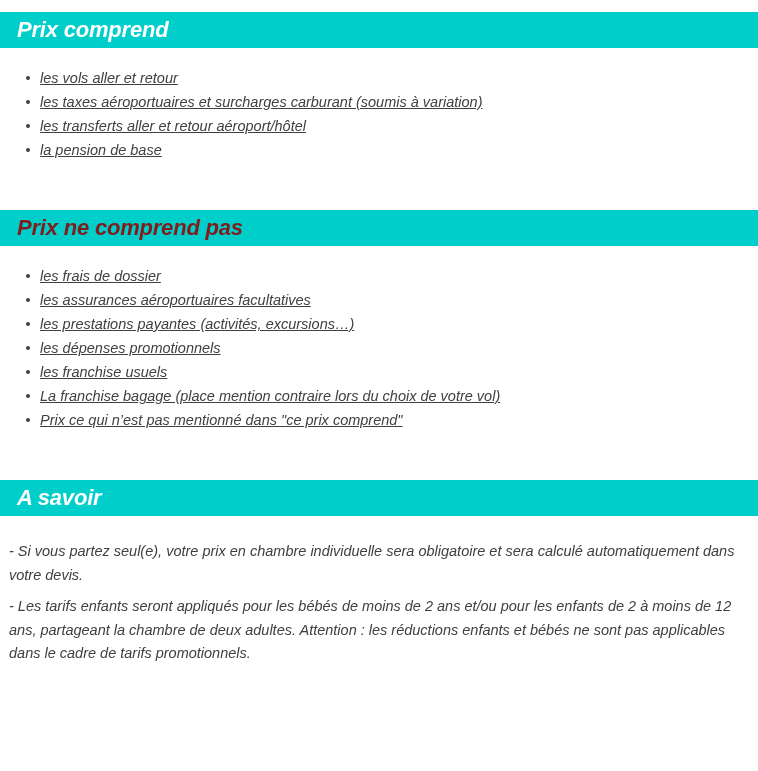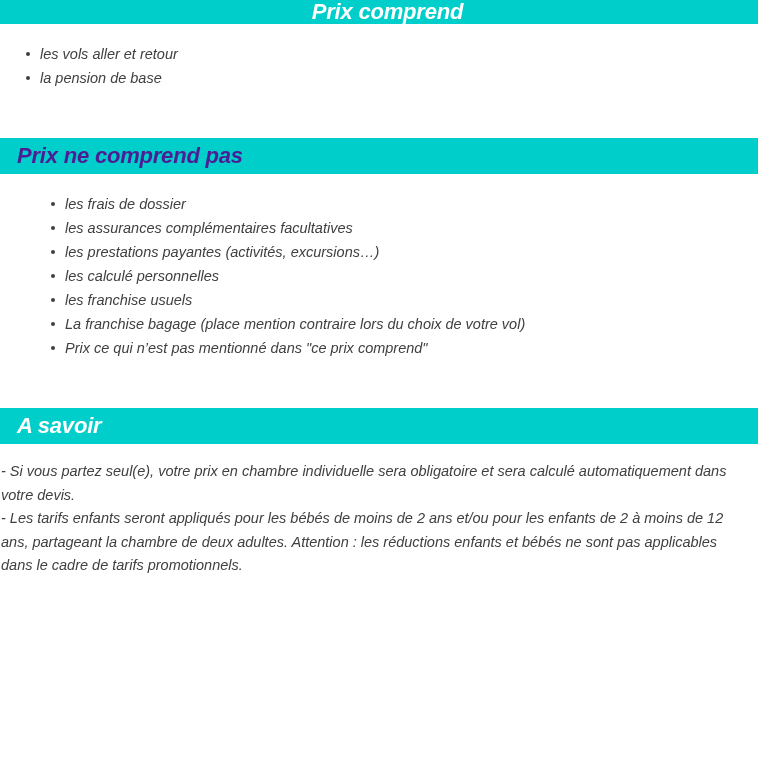--- a/index.html
+++ b/index.html
@@ -37,97 +37,100 @@
     font-family: "Liberation Sans", sans-serif;
     font-style: italic;
     font-weight: bold;
     font-size: 22px;
     line-height: 22px;
     color: #ffffff;
     letter-spacing: -0.2px;
     white-space: nowrap;
   }
 
-  #bar-prix-comprend { height: 24px; margin-top: 0; justify-content: center; }
+  #bar-prix-comprend { height: 36px; margin-top: 12px; }
   #bar-prix-ne-comprend-pas { height: 36px; }
   #bar-a-savoir { height: 36px; }
 
   
   .bullet-list {
     list-style: none;
     margin: 0;
     padding: 0;
   }
   .bullet-item {
     position: relative;
     font-style: italic;
     font-size: 14.5px;
     line-height: 24px;
     color: #404040;
     padding-left: 40px;
     white-space: nowrap;
+    text-decoration: underline;
   }
   .bullet-item::before {
     content: "";
     position: absolute;
     left: 26px;
     top: 10px;
     width: 4px;
     height: 4px;
     border-radius: 50%;
     background: #404040;
   }
 
   .list-block-1 { padding-top: 18px; }
-  .list-block-2 { padding-top: 18px; margin-left: 25px; }
+  .list-block-2 { padding-top: 18px; }
 
   
   .gap-1 { height: 48px; }
   .gap-2 { height: 48px; }
 
   
   .savoir-body {
     padding: 16px 10px 0 1px;
     box-sizing: border-box;
     width: 758px;
   }
   .savoir-para {
     font-style: italic;
     font-size: 14.5px;
     line-height: 23.5px;
     color: #404040;
-    margin: 0;
+    margin: 8px;
     text-align: left;
   }
 </style>
 </head>
 <body>
 
 <div class="page">
 
   <div class="section-bar" id="bar-prix-comprend" style="background: rgb(0, 206, 202);">
     <span class="section-bar-title" style="color: rgb(255, 255, 255);">Prix comprend</span>
   </div>
 
   <ul class="bullet-list list-block-1">
     <li class="bullet-item">les vols aller et retour</li>
+    <li class="bullet-item">les taxes aéroportuaires et surcharges carburant (soumis à variation)</li>
+    <li class="bullet-item">les transferts aller et retour aéroport/hôtel</li>
     <li class="bullet-item">la pension de base</li>
   </ul>
 
   <div class="gap-1"></div>
 
   <div class="section-bar" id="bar-prix-ne-comprend-pas" style="background: rgb(0, 206, 202);">
-    <span class="section-bar-title" style="color: #4c1d95;">Prix ne comprend pas</span>
+    <span class="section-bar-title" style="color: #7f1d1d;">Prix ne comprend pas</span>
   </div>
 
   <ul class="bullet-list list-block-2">
     <li class="bullet-item">les frais de dossier</li>
-    <li class="bullet-item">les assurances complémentaires facultatives</li>
+    <li class="bullet-item">les assurances aéroportuaires facultatives</li>
     <li class="bullet-item">les prestations payantes (activités, excursions…)</li>
-    <li class="bullet-item">les calculé personnelles</li>
+    <li class="bullet-item">les dépenses promotionnels</li>
     <li class="bullet-item">les franchise usuels</li>
     <li class="bullet-item">La franchise bagage (place mention contraire lors du choix de votre vol)</li>
     <li class="bullet-item">Prix ce qui n’est pas mentionné dans "ce prix comprend"</li>
   </ul>
 
   <div class="gap-2"></div>
 
   <div class="section-bar" id="bar-a-savoir" style="background: rgb(0, 206, 202);">
     <span class="section-bar-title" style="color: rgb(255, 255, 255);">A savoir</span>
   </div>

